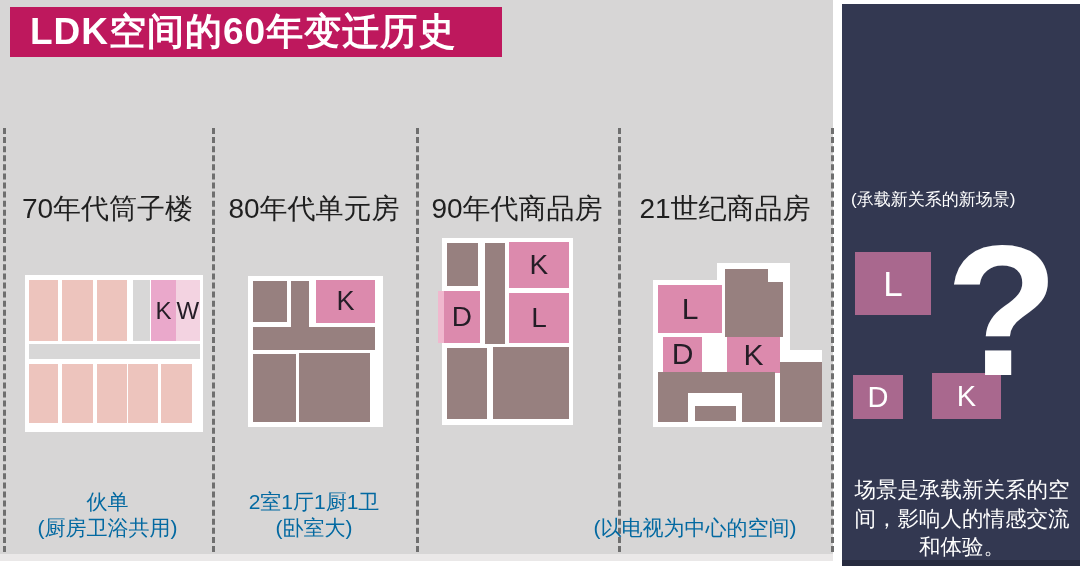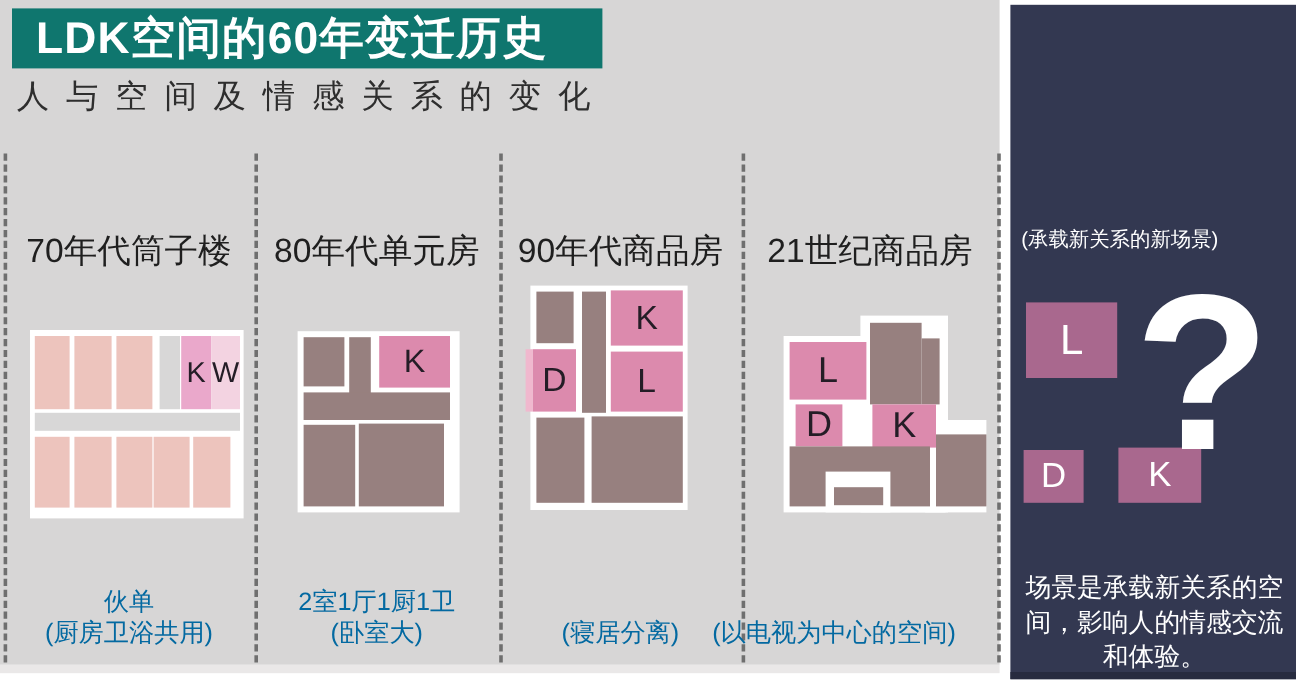--- a/index.html
+++ b/index.html
@@ -6,21 +6,21 @@
   #stage{
     position:relative;width:1080px;height:574px;overflow:hidden;
     font-family:"Liberation Sans","DejaVu Sans",sans-serif;
     background:#fff;
   }
   .gray-bg{position:absolute;left:0;top:0;width:833px;height:554px;background:#d7d6d6;}
   .gray-fade{position:absolute;left:0;top:554px;width:833px;height:7px;background:#eae8e8;}
 
   .banner{
     position:absolute;left:10px;top:7px;width:492px;height:50px;
-    background:#0f766e;color:#fff;display:flex;align-items:center;
+    background:#be185d;color:#fff;display:flex;align-items:center;
     padding-left:20px;box-sizing:border-box;
     font-size:37px;font-weight:bold;letter-spacing:1px;white-space:nowrap;
   }
   .subtitle{
     position:absolute;left:14px;top:62px;width:700px;height:34px;
     color:#2e2e2e;font-size:27px;letter-spacing:14px;white-space:nowrap;
   }
 
   .sep{position:absolute;top:128px;height:424px;width:0;border-left:3px dashed #6f6f6f;}
   .sep1{left:3px;} .sep2{left:212px;} .sep3{left:416px;} .sep4{left:618px;} .sep5{left:831px;}
@@ -72,21 +72,20 @@
 </head>
 <body>
 
 <div id="stage">
   <div class="gray-bg"></div>
   <div class="gray-fade"></div>
 
   <div class="banner">
     <span>LDK空间的60年变迁历史</span>
   </div>
-  <div class="subtitle">人与空间及情感关系的变化</div>
 
   <div class="sep sep1"></div>
   <div class="sep sep2"></div>
   <div class="sep sep3"></div>
   <div class="sep sep4"></div>
   <div class="sep sep5"></div>
 
   <div class="col-heading h1">70年代筒子楼</div>
   <div class="col-heading h2">80年代单元房</div>
   <div class="col-heading h3">90年代商品房</div>
@@ -158,24 +157,20 @@
     </div>
 
   <div class="caption cap1">
     <div>伙单</div>
     <div>(厨房卫浴共用)</div>
   </div>
   <div class="caption cap2">
     <div>2室1厅1厨1卫</div>
     <div>(卧室大)</div>
   </div>
-  <div class="caption cap3">
-    <div>&nbsp;</div>
-    <div>(寝居分离)</div>
-  </div>
   <div class="caption cap4">
     <div>&nbsp;</div>
     <div>(以电视为中心的空间)</div>
   </div>
 
   <div class="panel">
     <div class="panel-subtitle">(承载新关系的新场景)</div>
     <div class="ldk-box box-l">L</div>
     <div class="ldk-box box-d">D</div>
     <div class="ldk-box box-k">K</div>

